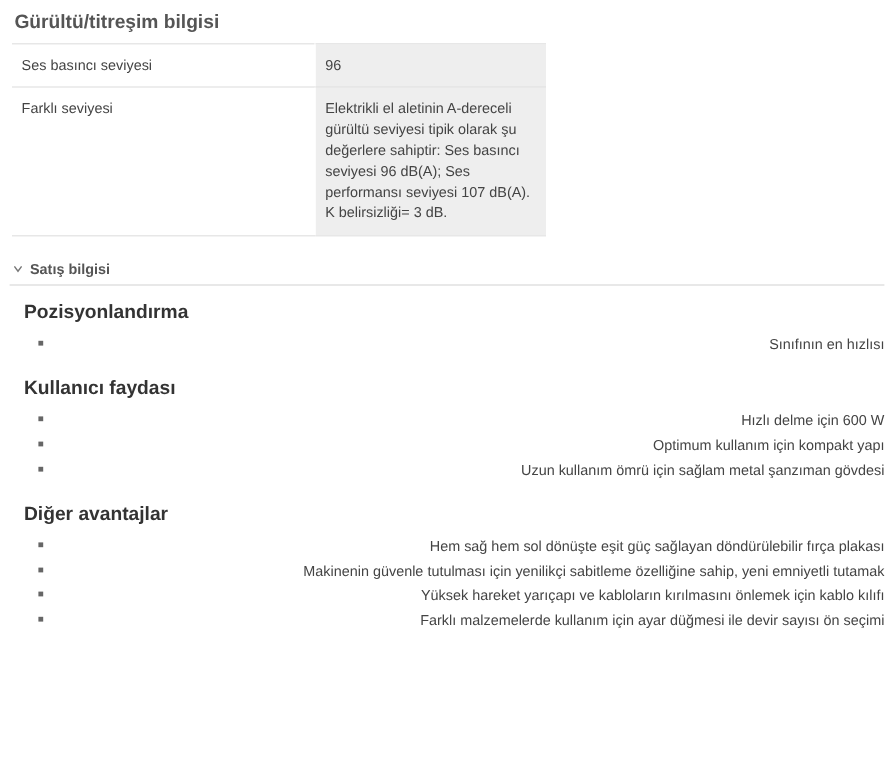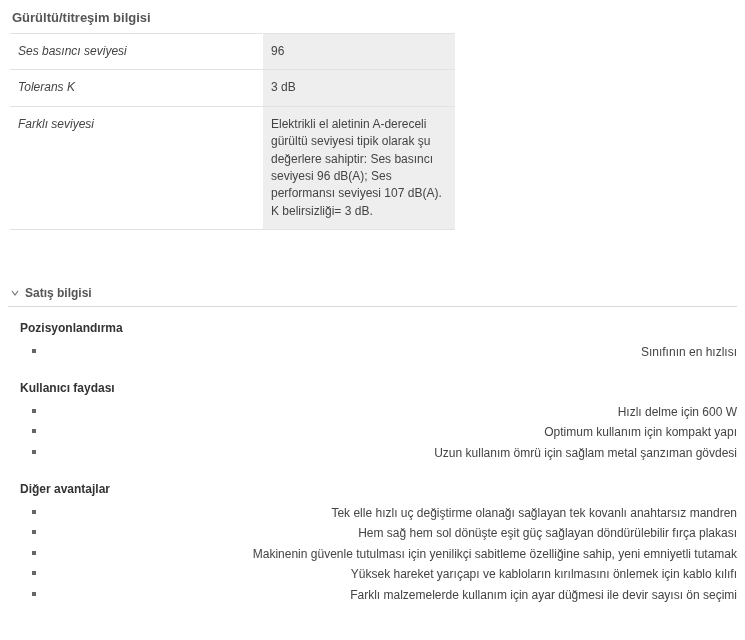--- a/index.html
+++ b/index.html
@@ -19,21 +19,21 @@
     width: 745px;
     box-sizing: border-box;
     padding: 0;
   }
 
   
   .spec-section {
     padding: 10px 8px 0 8px;
   }
   .spec-title {
-    font-size: 13px;
+    font-size: 16px;
     font-weight: bold;
     color: #555555;
     padding: 0 0 8px 4px;
   }
   table.spec {
     border-collapse: collapse;
     width: 412px;
     margin-left: 2px;
     table-layout: fixed;
   }
@@ -43,33 +43,32 @@
     font-size: 12px;
     color: #444444;
     line-height: 1.45;
     border-bottom: 1px solid #e2e2e2;
     border-top: 1px solid #e2e2e2;
   }
   table.spec tr td.label {
     width: 236px;
     background: #ffffff;
     border-right: 1px solid #ffffff;
-    font-style: italic;
   }
   table.spec tr td.value {
     width: 176px;
     background: #eeeeee;
   }
   table.spec tr:first-child td {
     border-top: 1px solid #e2e2e2;
   }
 
   
   .sales-section {
-    margin-top: 56px;
+    margin-top: 20px;
     padding: 0 8px;
   }
   .sales-head {
     display: flex;
     align-items: center;
     border-bottom: 1px solid #d9d9d9;
     padding: 0 0 6px 2px;
   }
   .chevron {
     width: 10px;
@@ -86,21 +85,21 @@
   }
 
   .sales-body {
     padding: 14px 0 0 10px;
   }
   .group {
     margin-bottom: 18px;
   }
   .group:last-child { margin-bottom: 0; }
   .group-title {
-    font-size: 12px;
+    font-size: 16px;
     font-weight: bold;
     color: #333333;
     margin: 0 0 7px 2px;
   }
   ul.bullets {
     list-style: none;
     margin: 0;
     padding: 0 0 0 14px;
     text-align: right;
   }
@@ -128,24 +127,20 @@
 
   <div class="spec-section">
     <div class="spec-title">Gürültü/titreşim bilgisi</div>
     <table class="spec">
       <tbody>
         <tr>
           <td class="label">Ses basıncı seviyesi</td>
           <td class="value">96</td>
         </tr>
         <tr>
-          <td class="label">Tolerans K</td>
-          <td class="value">3 dB</td>
-        </tr>
-        <tr>
           <td class="label">Farklı seviyesi</td>
           <td class="value">Elektrikli el aletinin A-dereceli gürültü seviyesi tipik olarak şu değerlere sahiptir: Ses basıncı seviyesi 96 dB(A); Ses performansı seviyesi 107 dB(A). K belirsizliği= 3 dB.</td>
         </tr>
       </tbody>
     </table>
   </div>
 
   <div class="sales-section">
     <div class="sales-head">
       <span class="chevron">
@@ -170,21 +165,20 @@
         <ul class="bullets">
           <li>Hızlı delme için 600 W</li>
           <li>Optimum kullanım için kompakt yapı</li>
           <li>Uzun kullanım ömrü için sağlam metal şanzıman gövdesi</li>
         </ul>
       </div>
 
       <div class="group">
         <div class="group-title">Diğer avantajlar</div>
         <ul class="bullets">
-          <li>Tek elle hızlı uç değiştirme olanağı sağlayan tek kovanlı anahtarsız mandren</li>
           <li>Hem sağ hem sol dönüşte eşit güç sağlayan döndürülebilir fırça plakası</li>
           <li>Makinenin güvenle tutulması için yenilikçi sabitleme özelliğine sahip, yeni emniyetli tutamak</li>
           <li>Yüksek hareket yarıçapı ve kabloların kırılmasını önlemek için kablo kılıfı</li>
           <li>Farklı malzemelerde kullanım için ayar düğmesi ile devir sayısı ön seçimi</li>
 
         </ul>
       </div>
 
     </div>
   </div>

